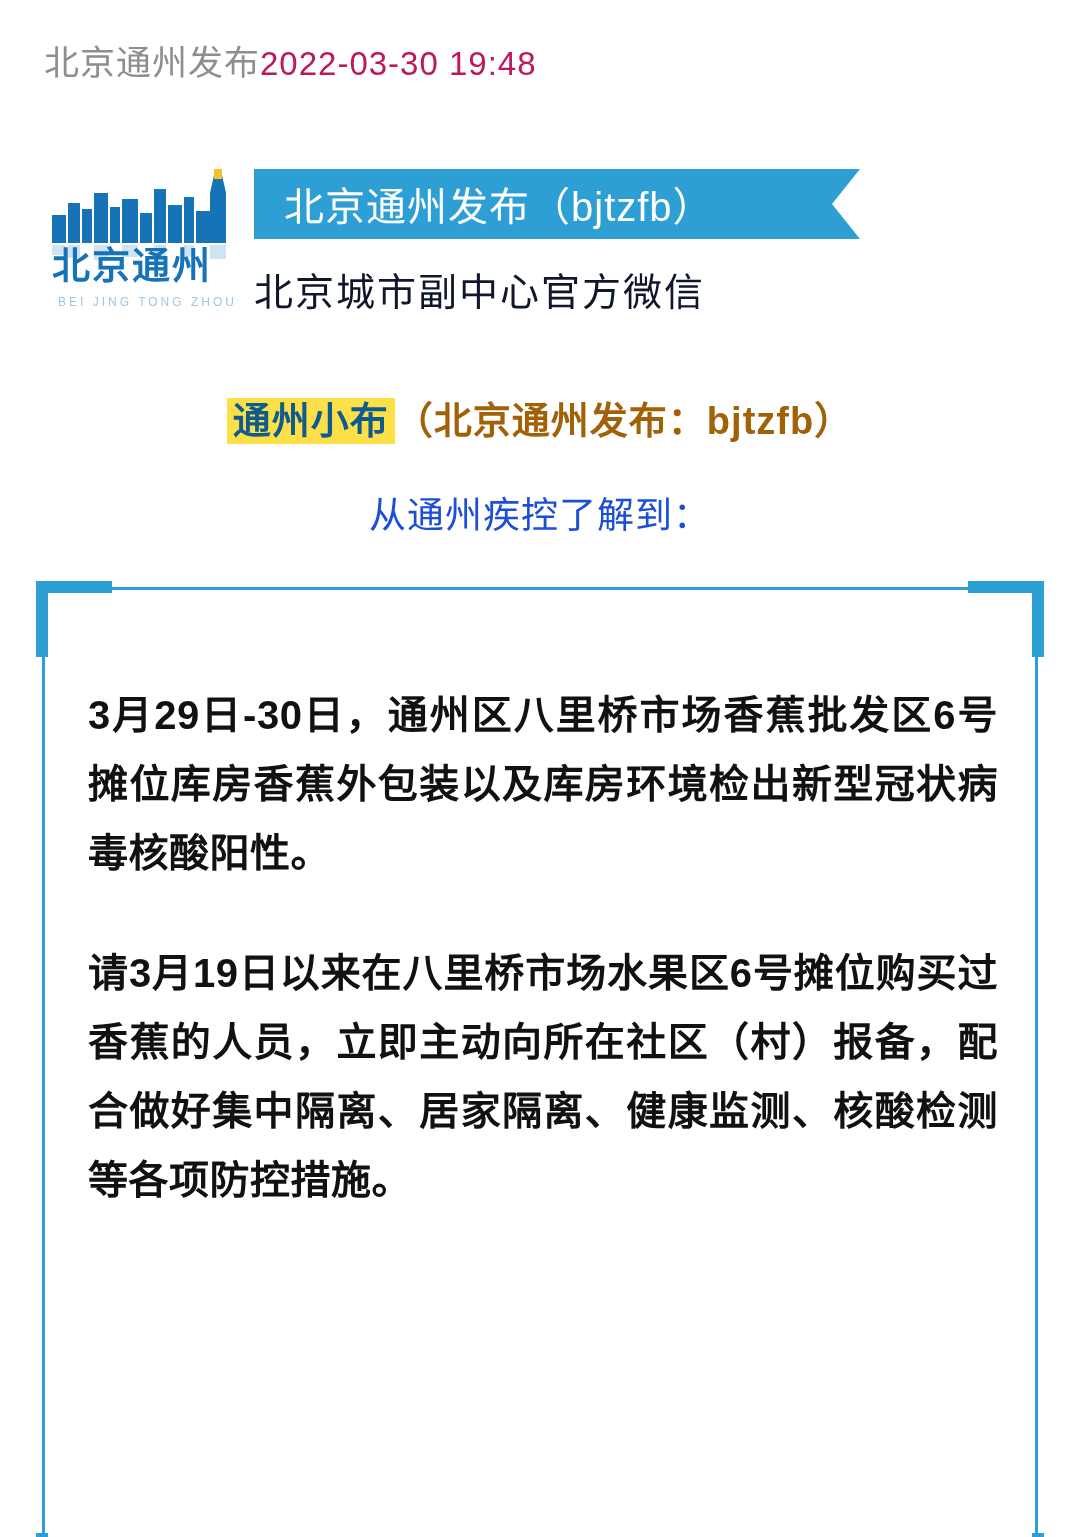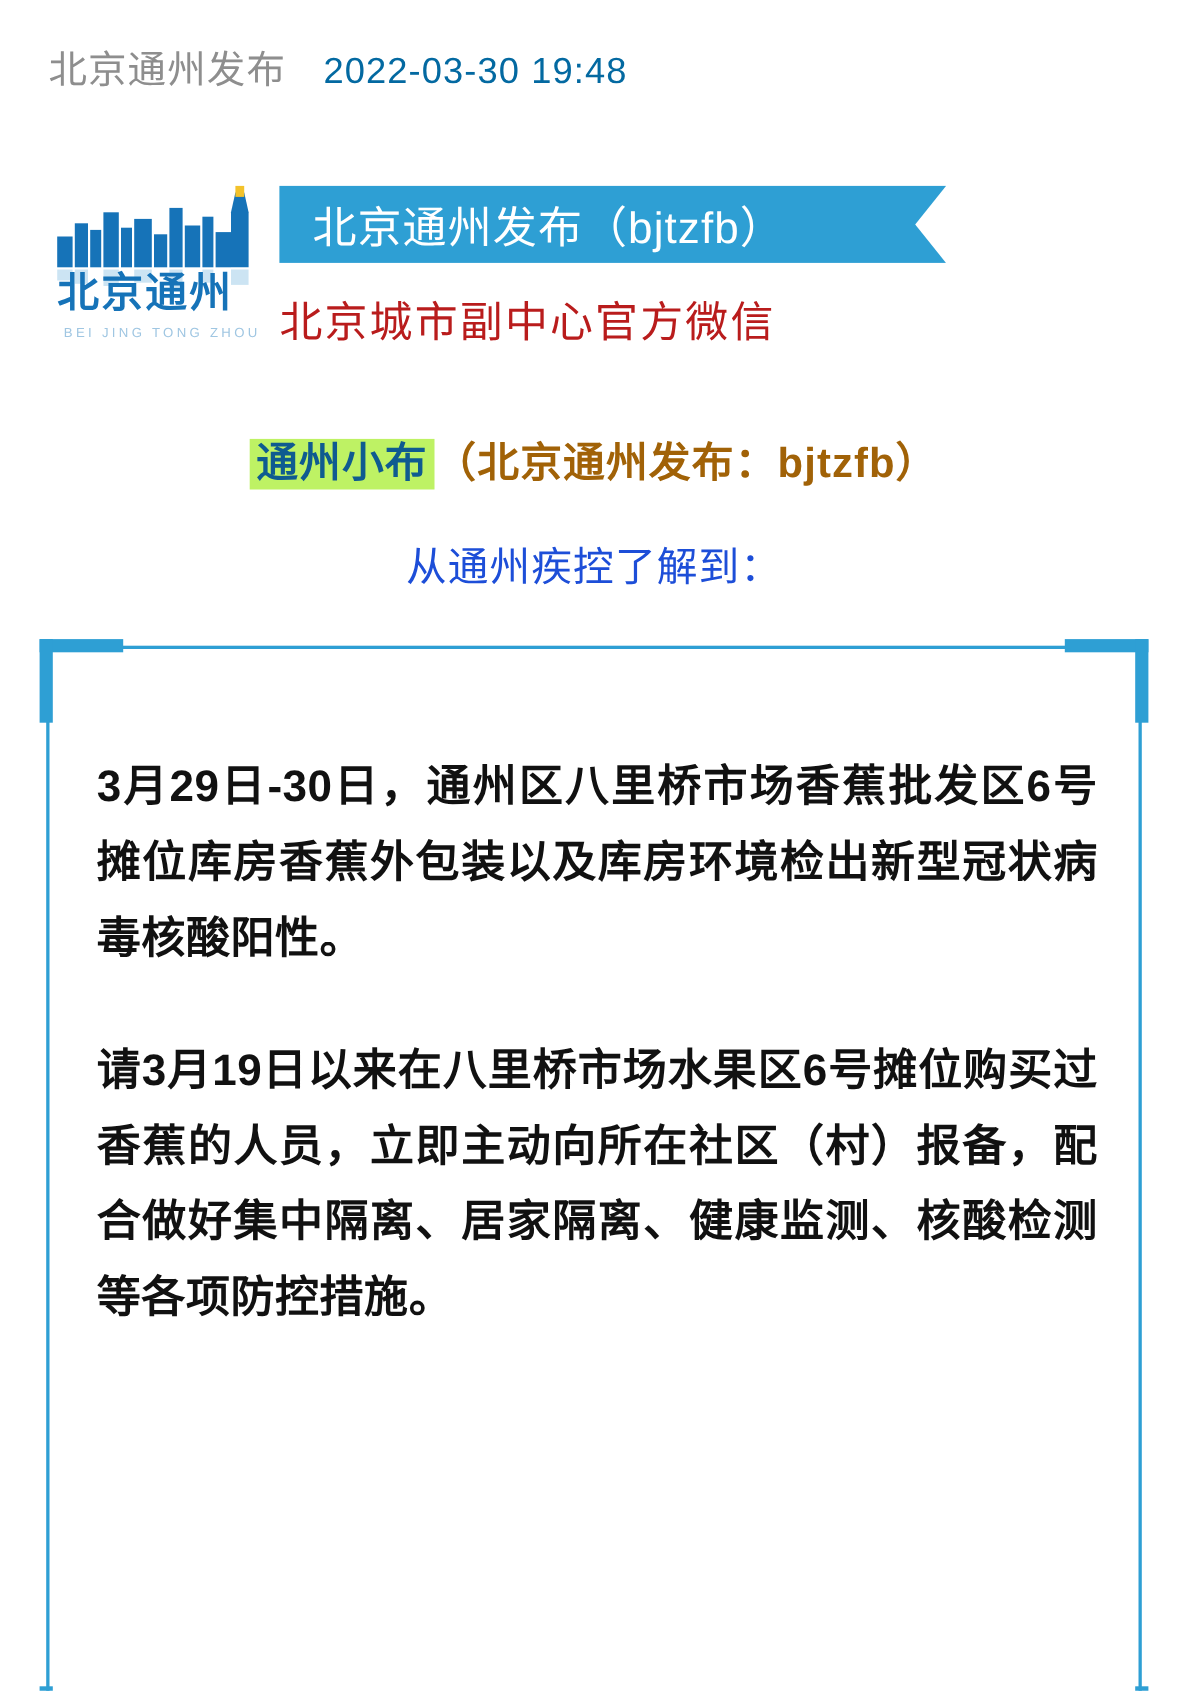--- a/index.html
+++ b/index.html
@@ -14,30 +14,29 @@
     color: #1a1a1a;
     position: relative;
     overflow: hidden;
   }
 
   
   .header {
     display: flex;
     align-items: baseline;
     padding: 34px 0 0 44px;
-    gap: 34px;
   }
   .header .account {
     font-size: 35px;
     color: #8e8e8e;
     letter-spacing: 1px;
   }
   .header .timestamp {
     font-size: 33px;
-    color: #0369a1;
+    color: #be185d;
     letter-spacing: 1px;
   }
 
   
   .brand-block {
     display: flex;
     align-items: flex-start;
     margin-top: 78px;
     padding-left: 46px;
   }
@@ -91,35 +90,35 @@
     position: absolute;
     right: 0;
     top: 0;
     border-style: solid;
     border-width: 35px 28px 35px 0;
     border-color: transparent #ffffff transparent transparent;
   }
   .brand-sub {
     margin-top: 22px;
     font-size: 39px;
-    color: #b91c1c;
+    color: #0f172a;
     letter-spacing: 2px;
     white-space: nowrap;
   }
 
   
   .intro-line {
     margin-top: 52px;
     text-align: center;
     font-size: 38px;
     letter-spacing: 1px;
     color: #222222;
   }
   .intro-line .hl {
-    background: #bef264;
+    background: #fde047;
     color: #0f5b90;
     font-weight: bold;
     padding: 2px 6px;
   }
   .intro-line .plain { color: #a16207; font-weight: bold; }
 
   .intro-line-2 {
     margin-top: 40px;
     text-align: center;
     font-size: 37px;

